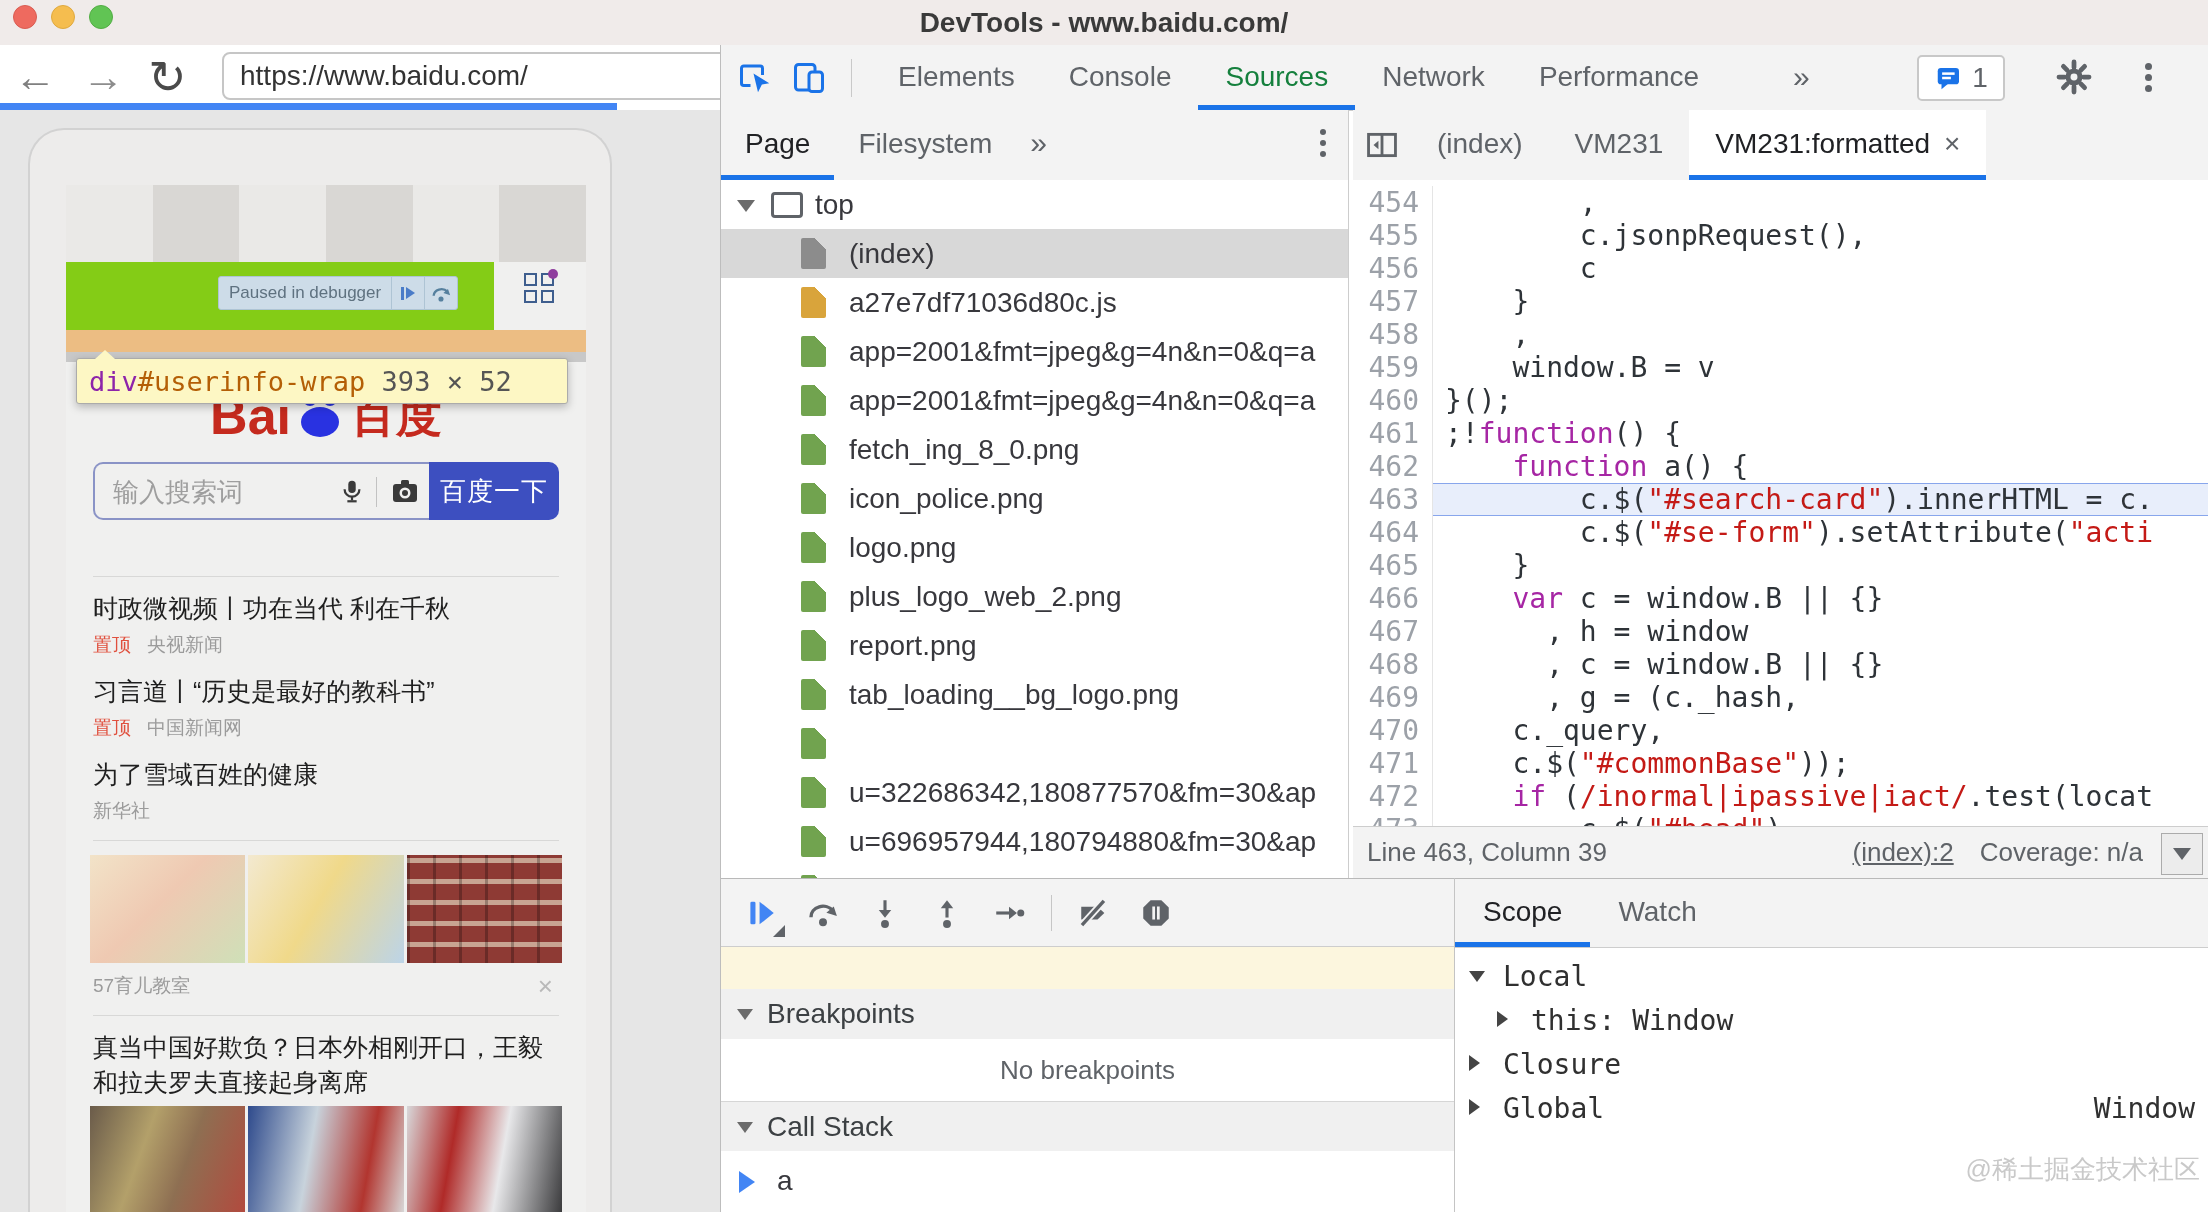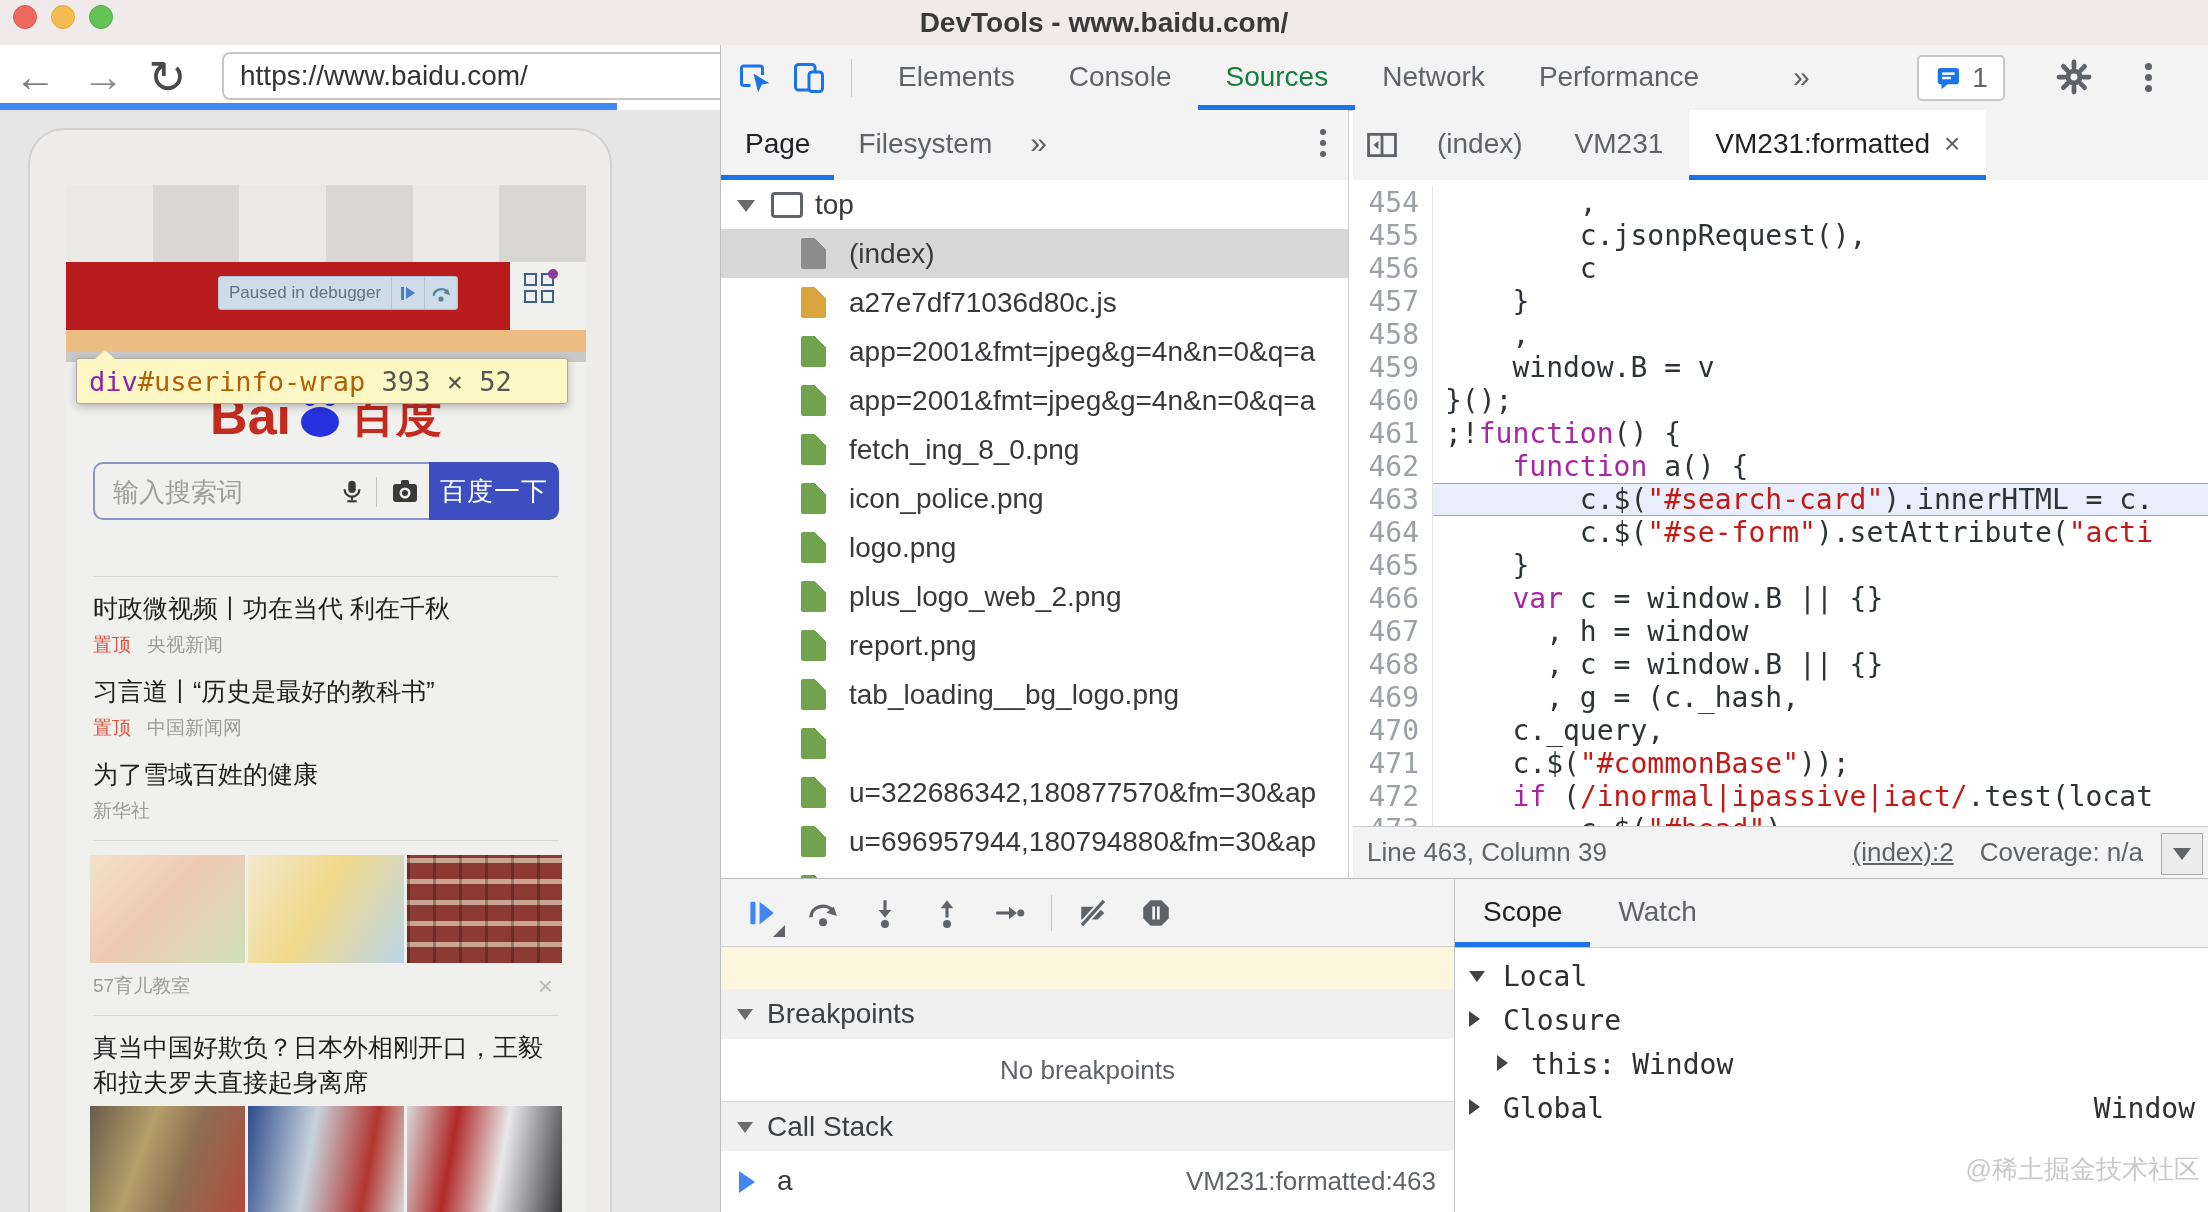--- a/index.html
+++ b/index.html
@@ -26,21 +26,21 @@
   .progress{position:absolute;left:0;top:103px;width:617px;height:8px;background:#4285F4;}
   .page-area{position:absolute;left:0;top:110px;width:722px;height:1102px;background:#E6E6E6;}
 
   
   .device{position:absolute;left:28px;top:18px;width:580px;height:1084px;background:#EDECEB;
           border:2px solid #D2D2D2;border-bottom:none;border-radius:36px 36px 0 0;}
   .screen{position:absolute;left:36px;top:55px;width:520px;height:1029px;background:#F0F0EF;overflow:hidden;}
   .stripes{position:absolute;left:0;top:0;width:520px;height:77px;display:flex;}
   .stripes div{flex:1;}
   .st-a{background:#EAE9E7;} .st-b{background:#D9D7D4;}
-  .hl-blue{position:absolute;left:0;top:77px;width:428px;height:68px;background:#b91c1c;padding-left:16px;}
+  .hl-blue{position:absolute;left:0;top:77px;width:428px;height:68px;background:#84cc16;}
   .hl-orange{position:absolute;left:0;top:145px;width:520px;height:22px;background:#ECBD83;}
   .hl-gray{position:absolute;left:0;top:167px;width:520px;height:10px;background:#C8C8C8;}
 
   .toast{position:absolute;left:152px;top:14px;height:32px;display:flex;align-items:center;
          background:#CDDCE8;border:1px solid #AEC4D4;border-radius:3px;}
   .toast-label{font-size:17px;color:#5F7280;padding:0 10px;white-space:nowrap;}
   .toast-btn{width:32px;height:32px;display:flex;align-items:center;justify-content:center;border-left:1px solid #AEC4D4;}
   .mini-resume{display:flex;align-items:center;}
   .mini-resume i{display:block;width:3px;height:13px;background:#4A7CC8;margin-right:2px;}
   .mini-resume s{display:block;width:0;height:0;border-top:6px solid transparent;border-bottom:6px solid transparent;border-left:9px solid #4A7CC8;}
@@ -609,34 +609,33 @@
         <span class="sec-label">Breakpoints</span>
       </div>
       <div class="bp-empty">No breakpoints</div>
       <div class="sec-head cs-head">
         <span class="caret-d"></span>
         <span class="sec-label">Call Stack</span>
       </div>
       <div class="cs-row">
         <span class="cs-arrow"></span>
         <span class="cs-fn">a</span>
-        <span class="cs-loc">VM231:formatted:463</span>
       </div>
     </div>
 
     <div class="vdiv2"></div>
 
     <div class="scope-pane">
       <div class="scope-tabs">
         <span class="scope-tab active">Scope</span>
         <span class="scope-tab">Watch</span>
       </div>
       <div class="scope-rows" id="scope-rows">
           <div class="srow"><span class="caret-d" style="left: 14px;"></span><span style="margin-left: 48px;">Local</span></div>
+          <div class="srow"><span class="caret-r" style="left: 42px;"></span><span style="margin-left: 76px;">this: Window</span></div>
           <div class="srow"><span class="caret-r" style="left: 14px;"></span><span style="margin-left: 48px;">Closure</span></div>
-          <div class="srow"><span class="caret-r" style="left: 42px;"></span><span style="margin-left: 76px;">this: Window</span></div>
           <div class="srow"><span class="caret-r" style="left: 14px;"></span><span style="margin-left: 48px;">Global</span><span class="sval">Window</span></div>
         </div>
     </div>
   </div>
 
   <div class="watermark">@稀土掘金技术社区</div>
 </div>
 
 </body></html>

